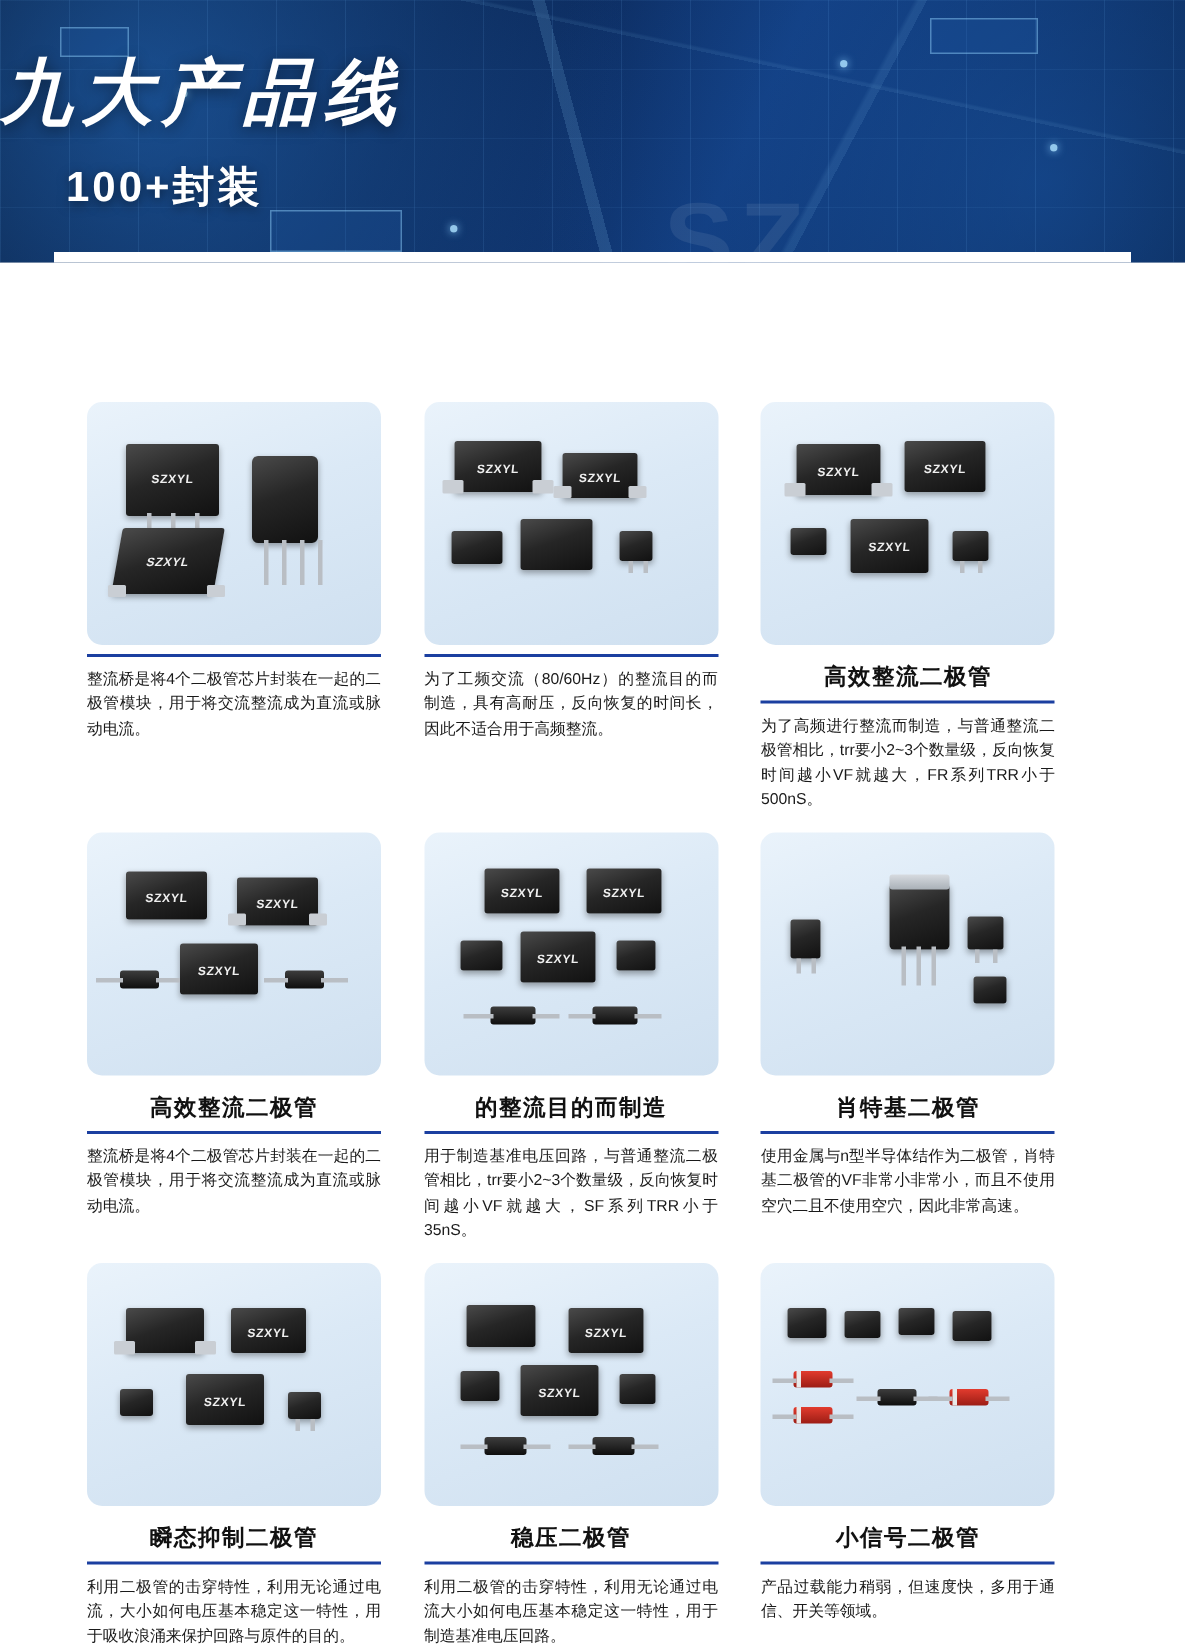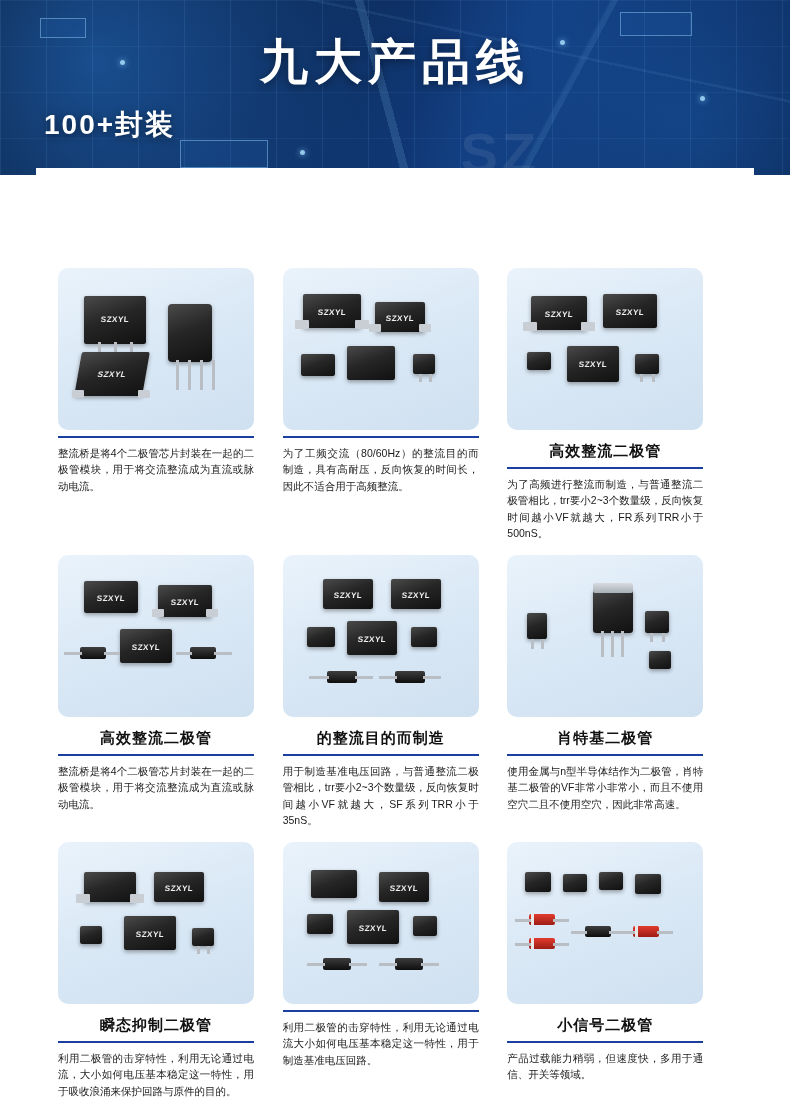--- a/index.html
+++ b/index.html
@@ -65,38 +65,38 @@
     width: 5px; height: 5px;
     border-radius: 50%;
     background: rgba(170,225,255,0.85);
     box-shadow: 0 0 6px rgba(140,210,255,0.9);
   }
 
   .ghost-text {
     position: absolute;
     right: 250px;
     top: 120px;
-    font-size: 56px;
+    font-size: 70px;
     font-weight: bold;
     color: rgba(255,255,255,0.08);
     letter-spacing: 4px;
     font-family: "Liberation Sans", sans-serif;
   }
 
   .header-title {
     position: absolute;
     top: 30px;
     left: 0;
     width: 790px;
-    text-align: center;
     font-size: 48px;
     font-weight: bold;
     color: #ffffff;
     letter-spacing: 6px;
     text-shadow: 0 2px 10px rgba(0,0,0,0.45);
+    font-style: italic;
   }
   .header-sub {
     position: absolute;
     top: 106px;
     left: 44px;
     font-size: 28px;
     font-weight: bold;
     color: #ffffff;
     letter-spacing: 2px;
     text-shadow: 0 2px 8px rgba(0,0,0,0.5);
@@ -402,20 +402,21 @@
             <span class="lbl">SZXYL</span>
           </div>
         <div class="dev" style="left:130px; top:74px; width:24px; height:20px;"></div>
         <div class="axial blk" style="left:40px; top:116px; width:28px; height:12px;"></div>
         <div class="lead h" style="left:24px; top:121px; width:18px;"></div>
         <div class="lead h" style="left:66px; top:121px; width:18px;"></div>
         <div class="axial blk" style="left:112px; top:116px; width:28px; height:12px;"></div>
         <div class="lead h" style="left:96px; top:121px; width:18px;"></div>
         <div class="lead h" style="left:138px; top:121px; width:18px;"></div>
       </div>
+      <div class="card-title">稳压二极管</div>
       <div class="card-rule"></div>
       <div class="card-desc">利用二极管的击穿特性，利用无论通过电流大小如何电压基本稳定这一特性，用于制造基准电压回路。</div>
     </div>
 
     <div class="cell">
       <div class="photo">
         <div class="dev" style="left:18px; top:30px; width:26px; height:20px;"></div>
         <div class="dev" style="left:56px; top:32px; width:24px; height:18px;"></div>
         <div class="dev" style="left:92px; top:30px; width:24px; height:18px;"></div>
         <div class="dev" style="left:128px; top:32px; width:26px; height:20px;"></div>

